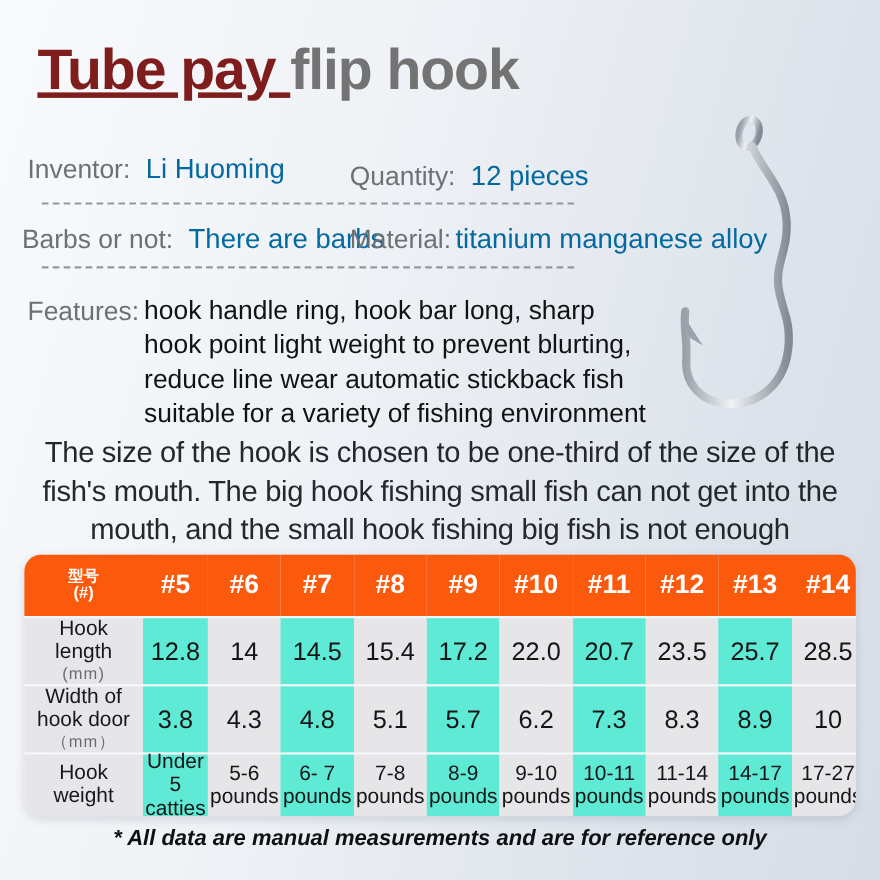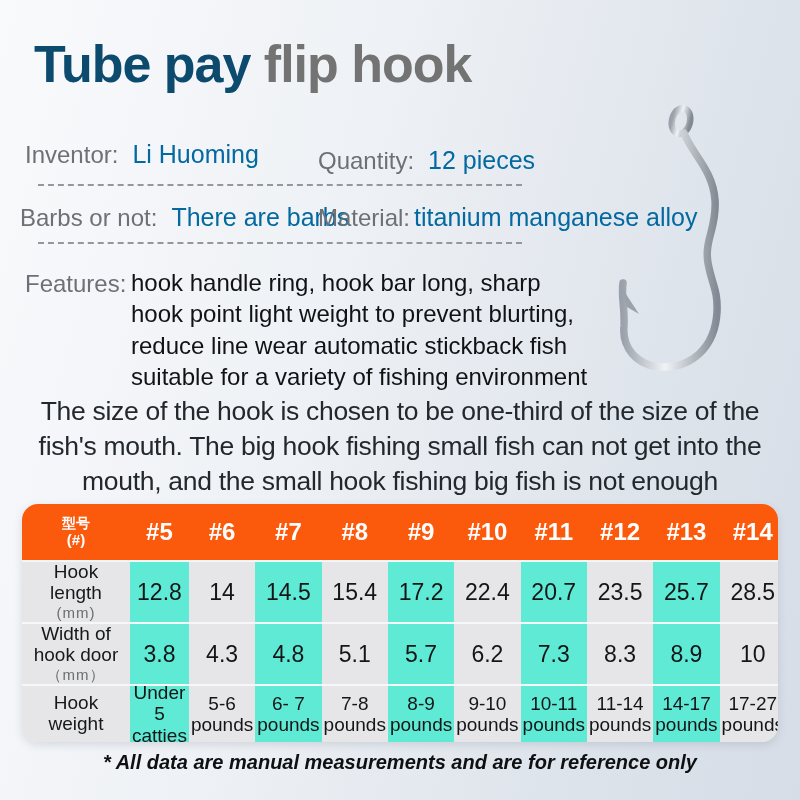--- a/index.html
+++ b/index.html
@@ -4,21 +4,21 @@
 <style>
   html,body{margin:0;padding:0;}
   body{
     width:800px;height:800px;position:relative;overflow:hidden;
     font-family:"Liberation Sans","DejaVu Sans",sans-serif;
     background:linear-gradient(105deg,#f9fafc 0%,#eef1f5 40%,#dde3eb 78%,#d6dde6 100%);
   }
   .abs{position:absolute;}
   
   #title{left:34px;top:34px;font-size:52px;font-weight:bold;letter-spacing:-1px;white-space:nowrap;}
-  #title .t-dark{color:#0c4a6e;}
+  #title .t-dark{color:#7f1d1d;text-decoration:underline;}
   #title .t-orange{color:#737373;}
   
   .spec{white-space:nowrap;}
   .spec .lbl{color:#6d7176;font-size:24px;margin-right:14px;}
   .spec .val{color:#0369a1;font-size:25px;}
   .dash{border-top:2px dashed #94989d;height:0;}
   
   #features-label{left:25px;top:270px;color:#6d7176;font-size:24px;}
   #features-text{left:131px;top:267px;width:458px;color:#101214;font-size:24px;line-height:1.31;}
   
@@ -137,21 +137,21 @@
     <div class="cell bt w">
       <div class="num">14.5</div>
     </div>
     <div class="cell bt g">
       <div class="num">15.4</div>
     </div>
     <div class="cell bt w">
       <div class="num">17.2</div>
     </div>
     <div class="cell bt g">
-      <div class="num">22.4</div>
+      <div class="num">22.0</div>
     </div>
     <div class="cell bt w">
       <div class="num">20.7</div>
     </div>
     <div class="cell bt g">
       <div class="num">23.5</div>
     </div>
     <div class="cell bt w">
       <div class="num">25.7</div>
     </div>

